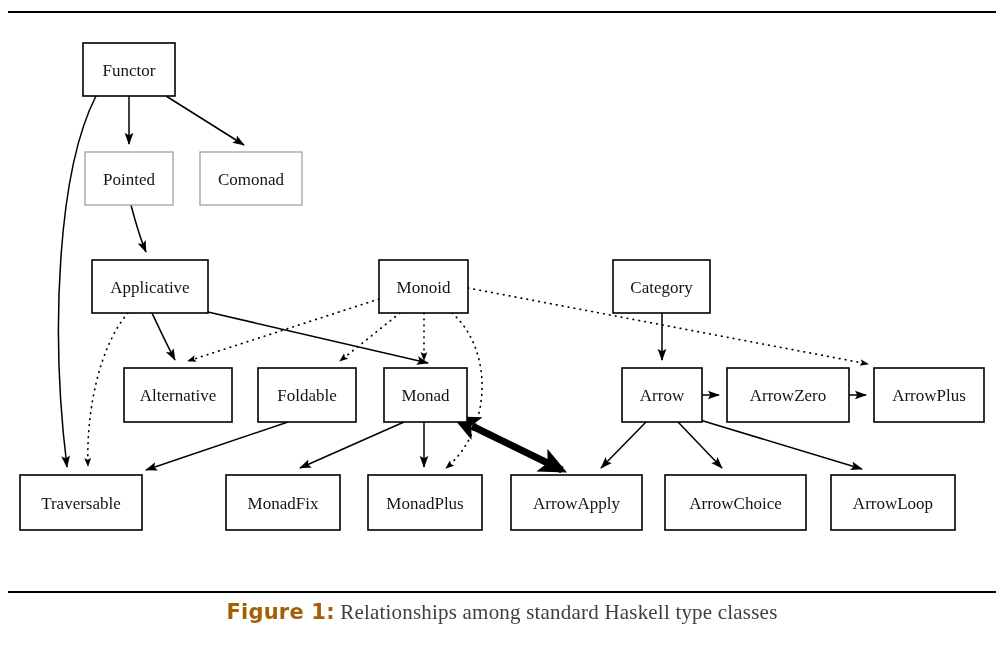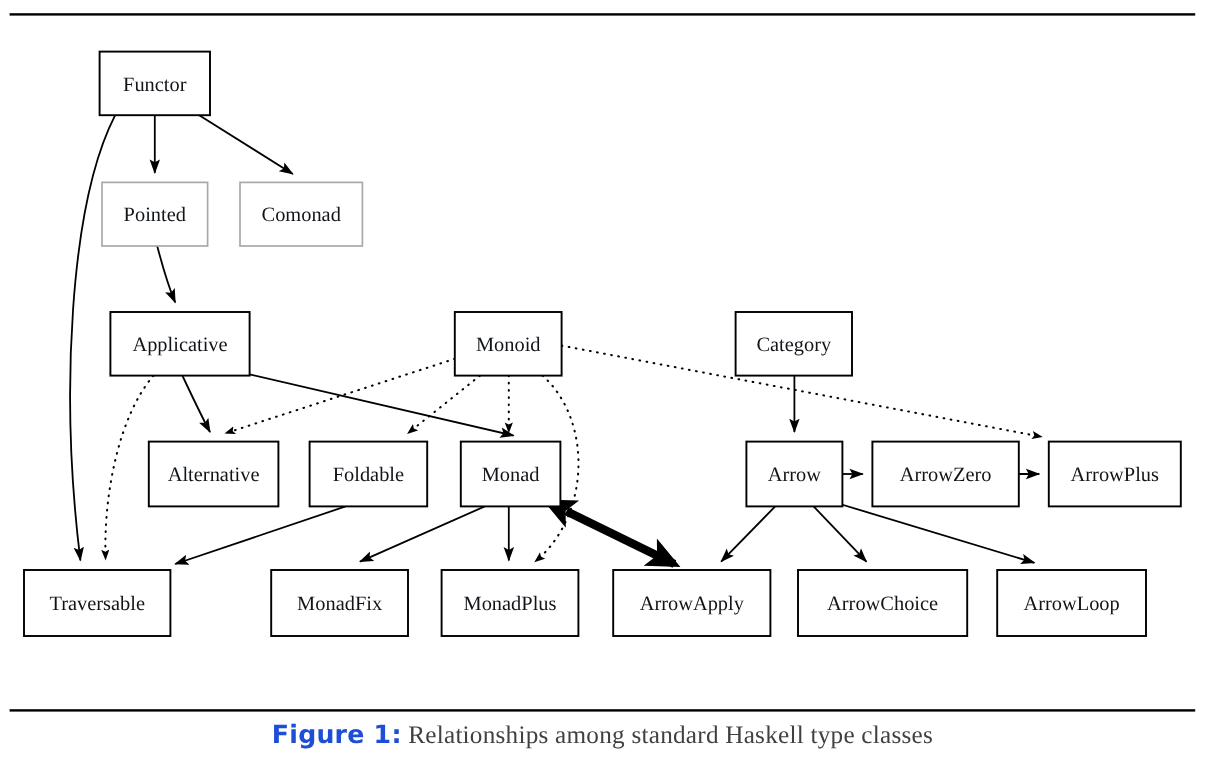--- a/index.html
+++ b/index.html
@@ -31,21 +31,21 @@
   #caption{
     position:absolute;left:0;top:600px;width:1004px;
     text-align:center;
     font-size:21px;
     color:#3c3c3c;
     letter-spacing:.2px;
   }
   #caption .cap-strong{
     font-family:"DejaVu Sans","Liberation Sans",sans-serif;
     font-weight:bold;
-    color:#1d4ed8;
+    color:#a16207;
     font-size:21px;
   }
   #caption .cap-text{font-family:"Liberation Serif","DejaVu Serif",serif;color:#404040;}
 </style>
 </head>
 <body>
 
 <div id="page">
 
   <div class="rule" id="rule-top"></div>

